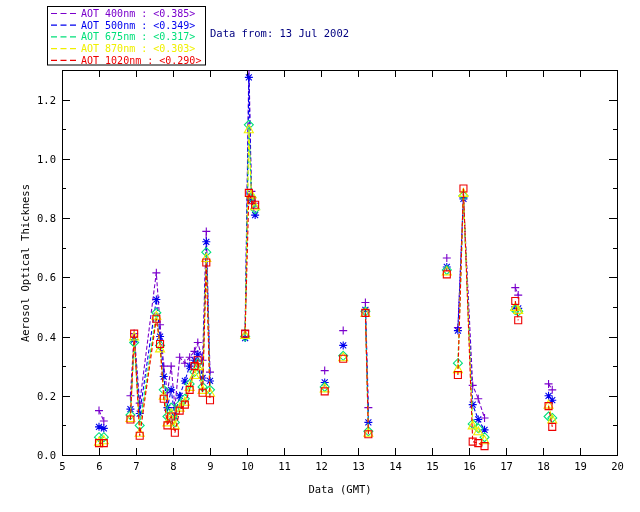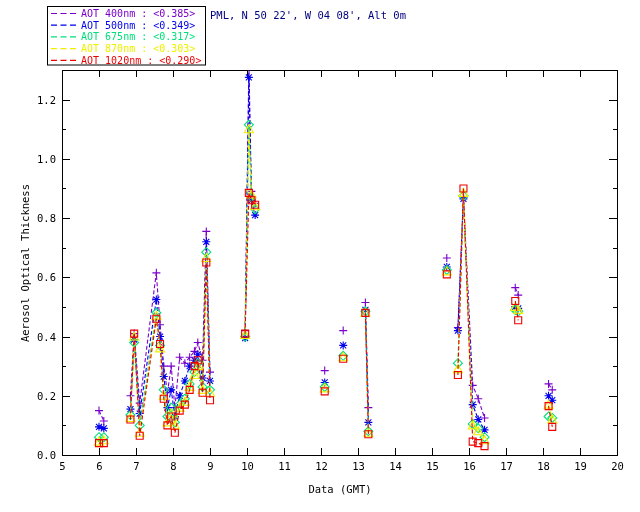--- a/index.html
+++ b/index.html
@@ -349,16 +349,16 @@
         <line x1="51" y1="25.2" x2="77" y2="25.2" stroke="#0000ee" stroke-width="1.2" stroke-dasharray="6,3.5"></line>
         <text x="81" y="28.7" text-anchor="start" fill="#0000ee" font-size="10px" font-family="&quot;DejaVu Sans Mono&quot;,&quot;Liberation Mono&quot;,monospace">AOT  500nm : &lt;0.349&gt;</text>
         <line x1="51" y1="36.9" x2="77" y2="36.9" stroke="#00e07a" stroke-width="1.2" stroke-dasharray="6,3.5"></line>
         <text x="81" y="40.4" text-anchor="start" fill="#00e07a" font-size="10px" font-family="&quot;DejaVu Sans Mono&quot;,&quot;Liberation Mono&quot;,monospace">AOT  675nm : &lt;0.317&gt;</text>
         <line x1="51" y1="48.599999999999994" x2="77" y2="48.599999999999994" stroke="#f0f000" stroke-width="1.2" stroke-dasharray="6,3.5"></line>
         <text x="81" y="52.099999999999994" text-anchor="start" fill="#f0f000" font-size="10px" font-family="&quot;DejaVu Sans Mono&quot;,&quot;Liberation Mono&quot;,monospace">AOT  870nm : &lt;0.303&gt;</text>
         <line x1="51" y1="60.3" x2="77" y2="60.3" stroke="#ee0000" stroke-width="1.2" stroke-dasharray="6,3.5"></line>
         <text x="81" y="63.8" text-anchor="start" fill="#ee0000" font-size="10px" font-family="&quot;DejaVu Sans Mono&quot;,&quot;Liberation Mono&quot;,monospace">AOT 1020nm : &lt;0.290&gt;</text>
       </g>
     </svg>
-  <div id="title1" class="ovl">PML, N 50 22', W 04 08', Alt 0m</div>
+  <div id="title2" class="ovl">Data from: 13 Jul 2002</div>
   <div id="xlabel" class="ovl">Data (GMT)</div>
   <div id="ylabel" class="ovl">Aerosol Optical Thickness</div>
 </div>
 
 </body></html>

